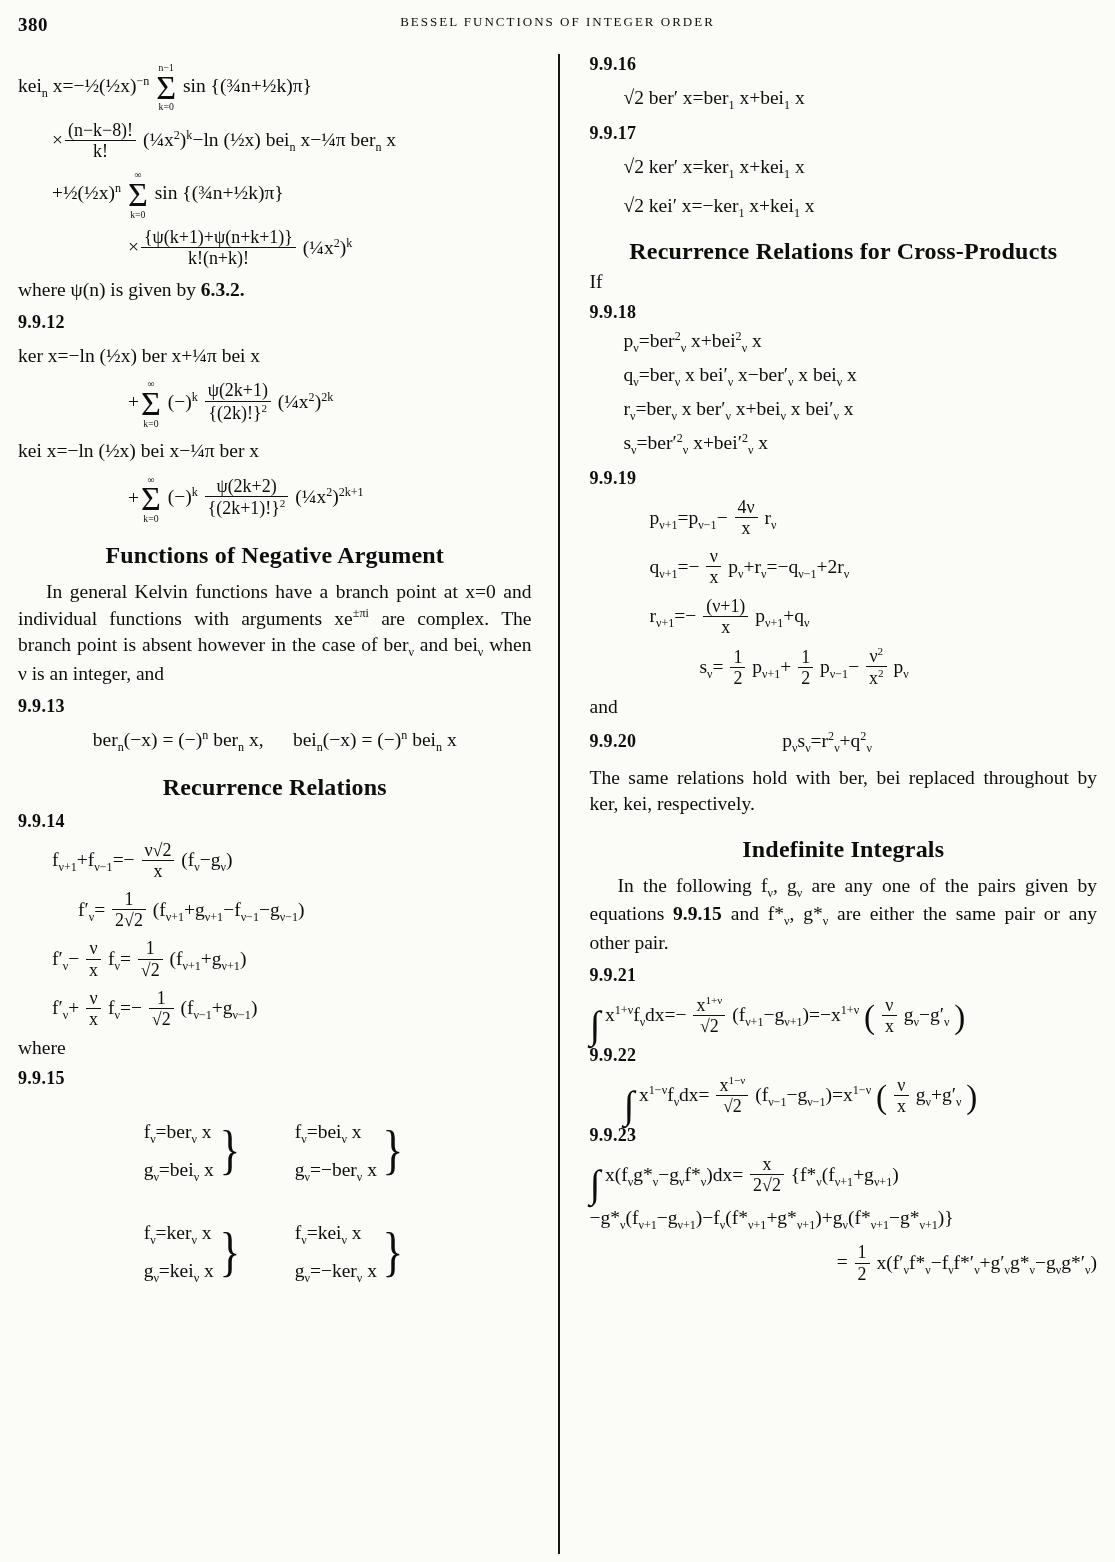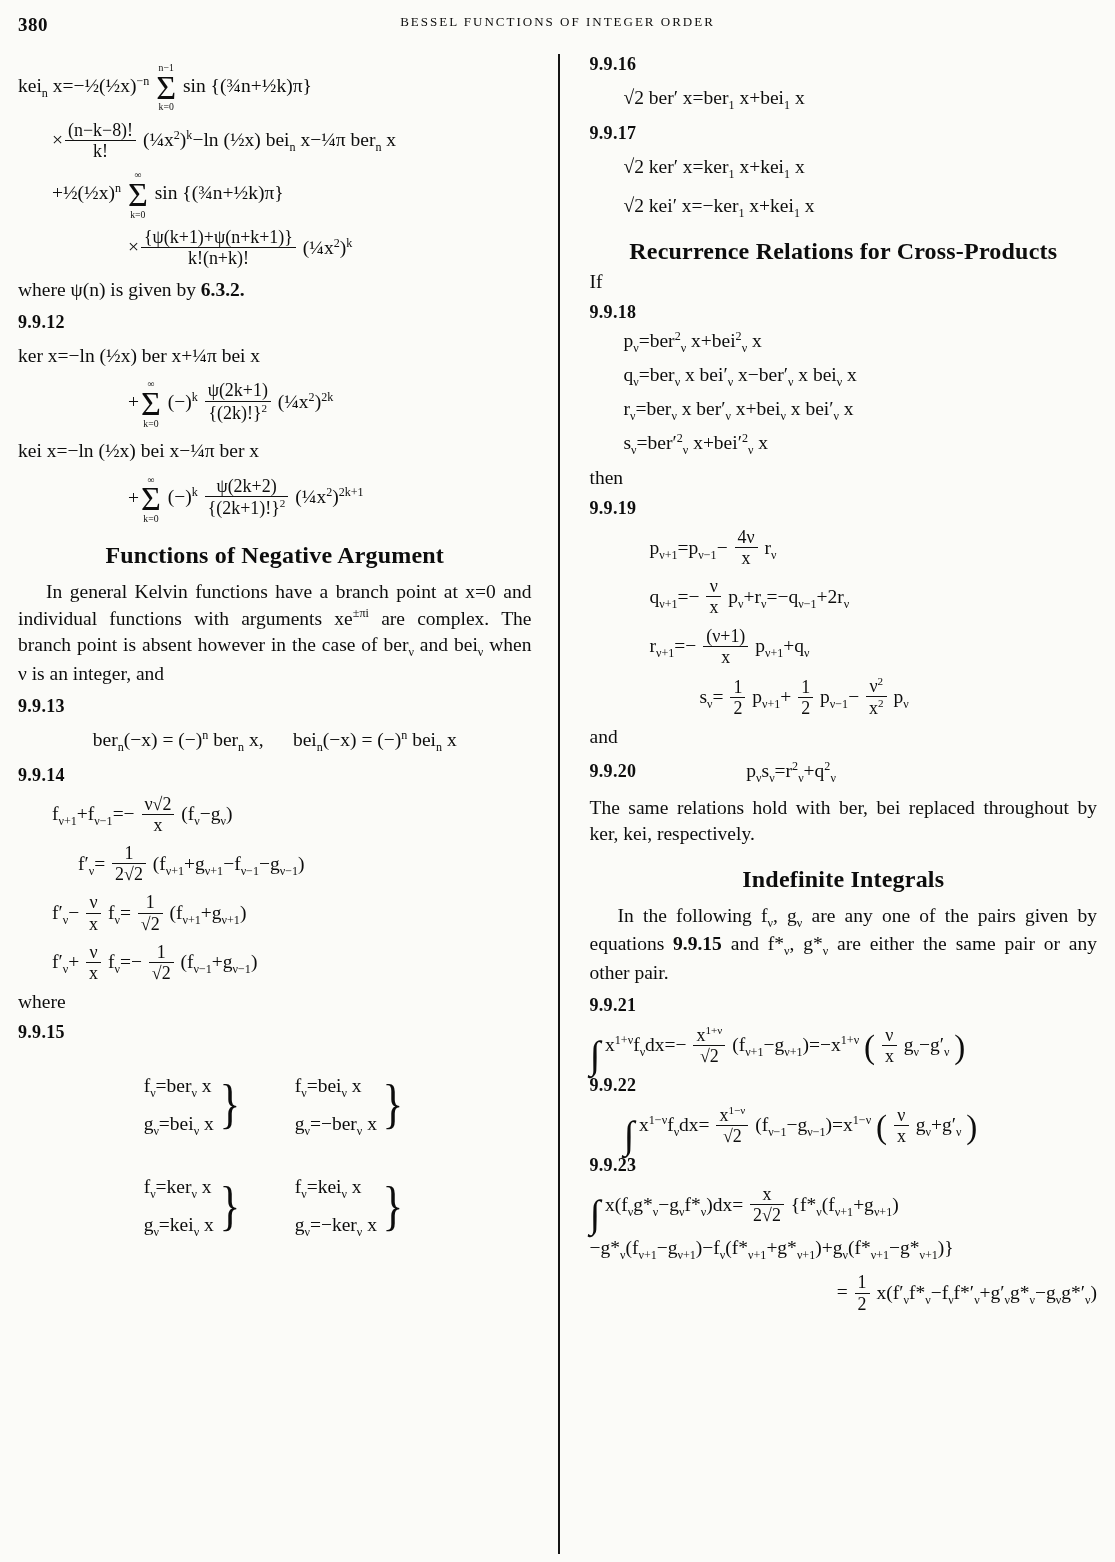--- a/index.html
+++ b/index.html
@@ -233,20 +233,21 @@
       <div class="para indent">In general Kelvin functions have a branch point at x=0 and individual functions with arguments xe<sup>±πi</sup> are complex. The branch point is absent however in the case of ber<sub>ν</sub> and bei<sub>ν</sub> when ν is an integer, and</div>
 
       <div class="eqnum">9.9.13</div>
 
       <div class="eq c">
         <span>ber<sub>n</sub>(−x) = (−)<sup>n</sup> ber<sub>n</sub> x,</span>
         &nbsp;&nbsp;&nbsp;&nbsp;
         <span>bei<sub>n</sub>(−x) = (−)<sup>n</sup> bei<sub>n</sub> x</span>
       </div>
 
+      <div class="center-head">Recurrence Relations</div>
 
       <div class="eqnum">9.9.14</div>
 
       <div class="eq i1">
         <span>f<sub>ν+1</sub>+f<sub>ν−1</sub>=−</span>
         <span class="frac">
           <span class="num">ν√2</span>
           <span class="den">x</span>
         </span>
         <span>(f<sub>ν</sub>−g<sub>ν</sub>)</span>
@@ -338,21 +339,20 @@
       <div class="center-head" style="margin:16px 0 6px 0">Recurrence Relations for Cross-Products</div>
 
       <div class="word" style="margin-top:4px">If</div>
 
       <div class="eqnum">9.9.18</div>
       <div class="eq i1 tight">p<sub>ν</sub>=ber<sup>2</sup><sub>ν</sub> x+bei<sup>2</sup><sub>ν</sub> x</div>
       <div class="eq i1 tight">q<sub>ν</sub>=ber<sub>ν</sub> x bei′<sub>ν</sub> x−ber′<sub>ν</sub> x bei<sub>ν</sub> x</div>
       <div class="eq i1 tight">r<sub>ν</sub>=ber<sub>ν</sub> x ber′<sub>ν</sub> x+bei<sub>ν</sub> x bei′<sub>ν</sub> x</div>
       <div class="eq i1 tight">s<sub>ν</sub>=ber′<sup>2</sup><sub>ν</sub> x+bei′<sup>2</sup><sub>ν</sub> x</div>
 
-      <div class="word">then</div>
 
       <div class="eqnum">9.9.19</div>
 
       <div class="eq i2">
         <span>p<sub>ν+1</sub>=p<sub>ν−1</sub>−</span>
         <span class="frac">
           <span class="num">4ν</span>
           <span class="den">x</span>
         </span>
         <span>r<sub>ν</sub></span>
@@ -390,21 +390,21 @@
         <span>p<sub>ν−1</sub>−</span>
         <span class="frac">
           <span class="num">ν<sup>2</sup></span>
           <span class="den">x<sup>2</sup></span>
         </span>
         <span>p<sub>ν</sub></span>
       </div>
 
       <div class="word">and</div>
 
-      <div class="eq l" style="display:flex; align-items:baseline;">
+      <div class="eq l" style="display:flex; align-items:baseline;gap:36px;">
         <span class="eqnum" style="margin:0">9.9.20</span>
         <span style="margin-left:110px">p<sub>ν</sub>s<sub>ν</sub>=r<sup>2</sup><sub>ν</sub>+q<sup>2</sup><sub>ν</sub></span>
       </div>
 
       <div class="para">The same relations hold with ber, bei replaced throughout by ker, kei, respectively.</div>
 
       <div class="center-head">Indefinite Integrals</div>
 
       <div class="para indent">In the following f<sub>ν</sub>, g<sub>ν</sub> are any one of the pairs given by equations <b>9.9.15</b> and f*<sub>ν</sub>, g*<sub>ν</sub> are either the same pair or any other pair.</div>
 

